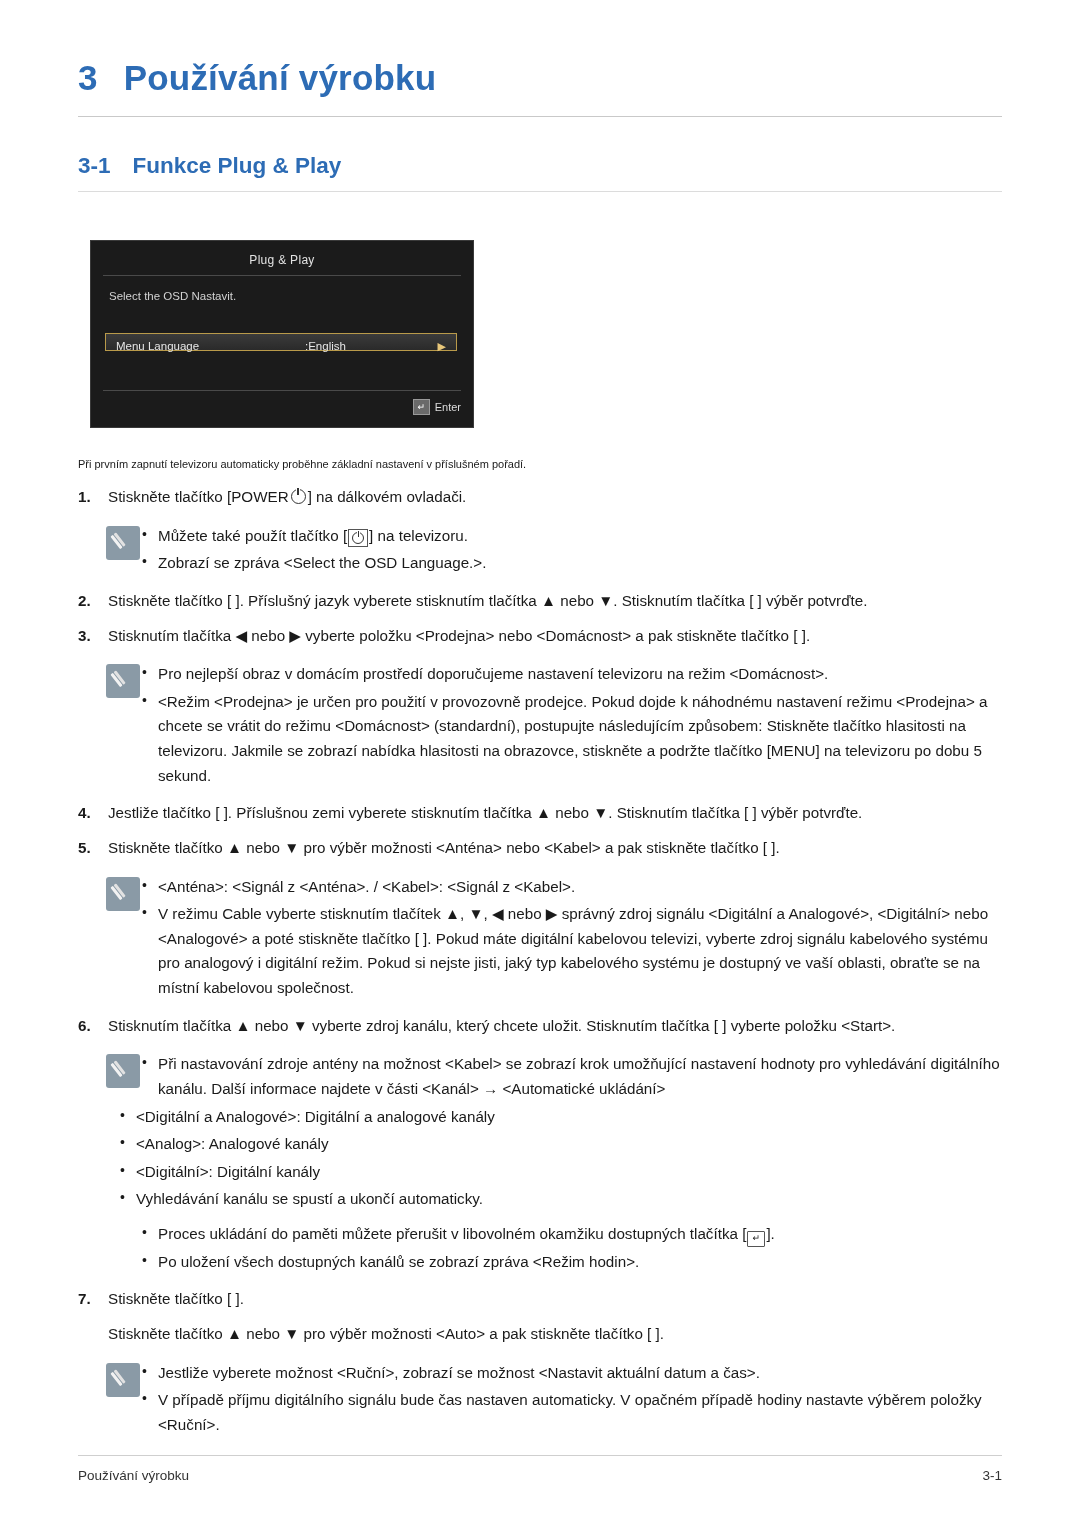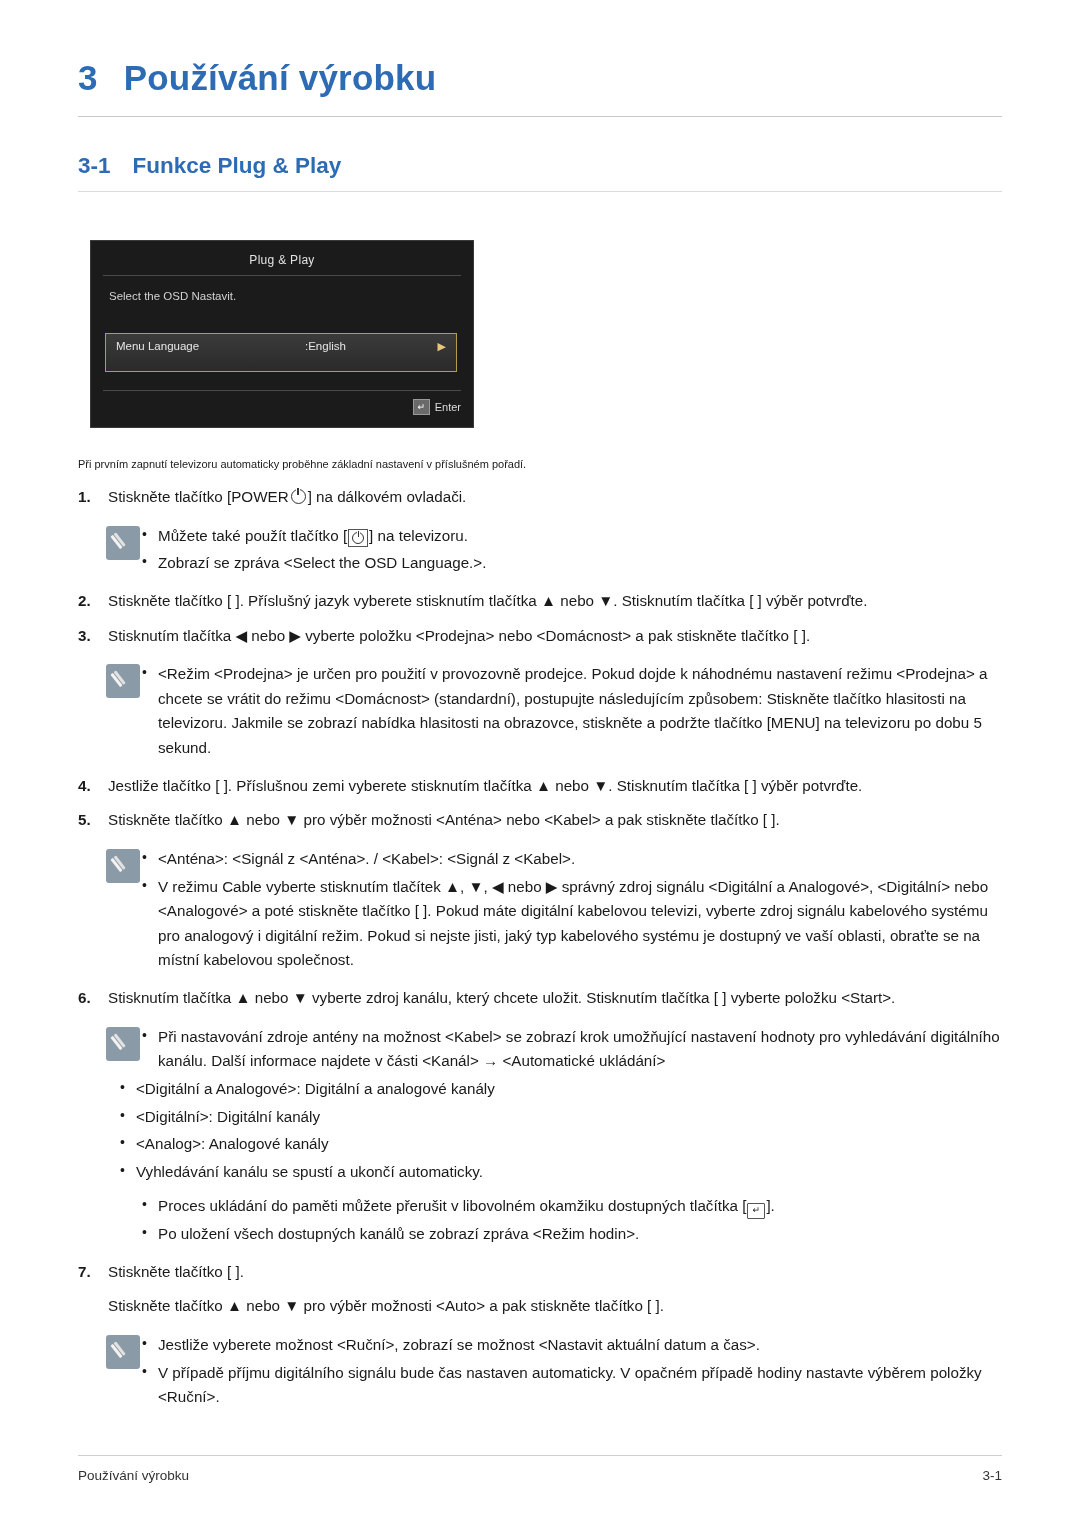--- a/index.html
+++ b/index.html
@@ -103,21 +103,21 @@
     top: 49px;
     left: 18px;
     font-size: 11.5px;
     color: #d2d2d2;
   }
   .osd-row {
     position: absolute;
     top: 92px;
     left: 14px;
     width: 352px;
-    height: 39px;
+    height: 18px;
     border: 1px solid #b99a4a;
     background: linear-gradient(180deg,#3b3b3b 0%, #2a2a2a 100%);
     box-sizing: border-box;
   }
   .osd-row .lbl {
     position: absolute;
     left: 10px;
     top: 6px;
     font-size: 11.5px;
     color: #e6e6e6;
@@ -376,20 +376,21 @@
       </div>
 
       <div class="step">
         <span class="idx">3.</span>
         <span class="txt">Stisknutím tlačítka ◀ nebo ▶ vyberte položku &lt;Prodejna&gt; nebo &lt;Domácnost&gt; a pak stiskněte tlačítko [ ].</span>
       </div>
       <div class="note">
         <div class="note-icon"></div>
         <div class="note-body">
           <ul class="bullets">
+            <li>Pro nejlepší obraz v domácím prostředí doporučujeme nastavení televizoru na režim &lt;Domácnost&gt;.</li>
             <li>&lt;Režim &lt;Prodejna&gt; je určen pro použití v provozovně prodejce. Pokud dojde k náhodnému nastavení režimu &lt;Prodejna&gt; a chcete se vrátit do režimu &lt;Domácnost&gt; (standardní), postupujte následujícím způsobem: Stiskněte tlačítko hlasitosti na televizoru. Jakmile se zobrazí nabídka hlasitosti na obrazovce, stiskněte a podržte tlačítko [MENU] na televizoru po dobu 5 sekund.</li>
           </ul>
         </div>
       </div>
 
       <div class="step">
         <span class="idx">4.</span>
         <span class="txt">Jestliže tlačítko [ ]. Příslušnou zemi vyberete stisknutím tlačítka ▲ nebo ▼. Stisknutím tlačítka [ ] výběr potvrďte.</span>
       </div>
 
@@ -414,22 +415,22 @@
       <div class="note">
         <div class="note-icon"></div>
         <div class="note-body">
           <ul class="bullets">
             <li>Při nastavování zdroje antény na možnost &lt;Kabel&gt; se zobrazí krok umožňující nastavení hodnoty pro vyhledávání digitálního kanálu. Další informace najdete v části &lt;Kanál&gt; → &lt;Automatické ukládání&gt;</li>
           </ul>
         </div>
       </div>
       <ul class="bullets plain">
         <li>&lt;Digitální a Analogové&gt;: Digitální a analogové kanály</li>
+        <li>&lt;Analog&gt;: Analogové kanály</li>
         <li>&lt;Digitální&gt;: Digitální kanály</li>
-        <li>&lt;Analog&gt;: Analogové kanály</li>
         <li>Vyhledávání kanálu se spustí a ukončí automaticky.</li>
       </ul>
       <div class="note" style="margin-top:10px;">
         <div class="note-icon" style="visibility:hidden;"></div>
         <div class="note-body">
           <ul class="bullets">
             <li><span>Proces ukládání do paměti můžete přerušit v libovolném okamžiku dostupných tlačítka [</span><span class="key">↵</span><span>].</span></li>
             <li>Po uložení všech dostupných kanálů se zobrazí zpráva &lt;Režim hodin&gt;.</li>
           </ul>
         </div>

